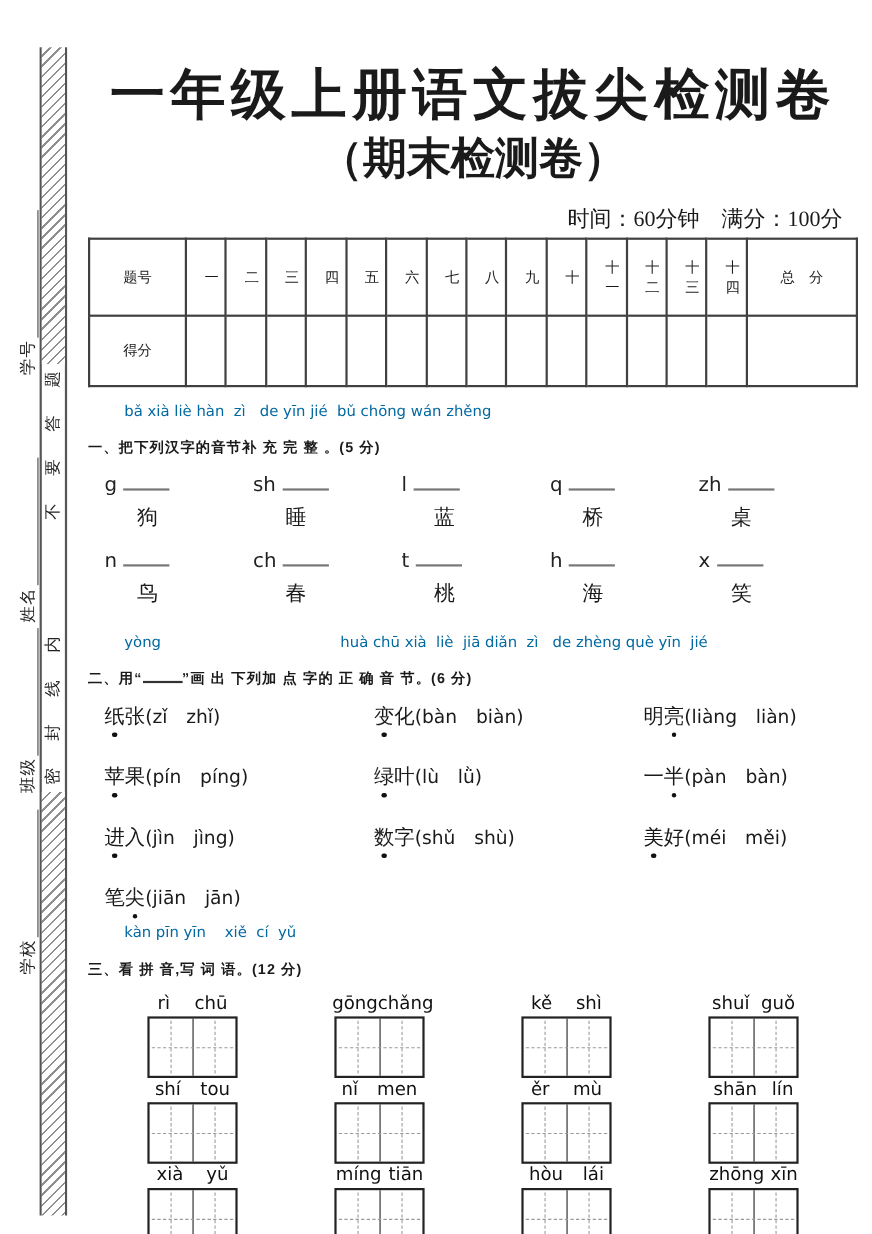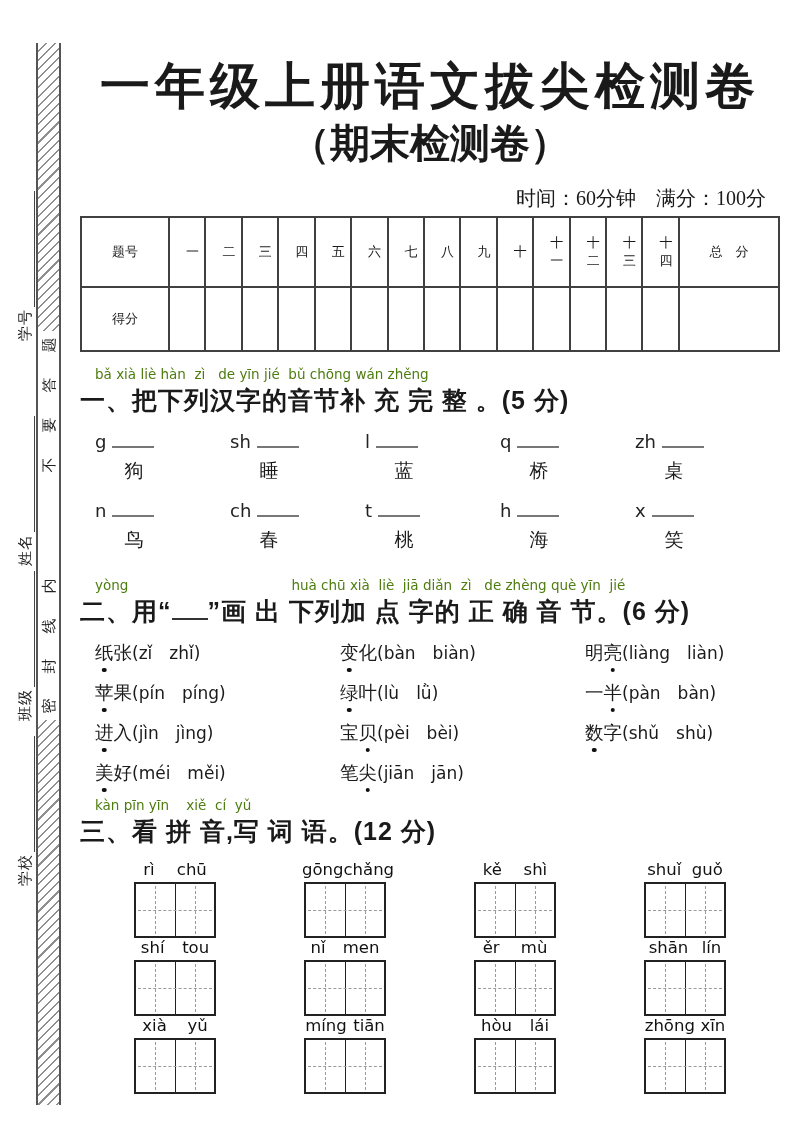--- a/index.html
+++ b/index.html
@@ -30,37 +30,37 @@
   .title{margin:0;text-align:center;font-size:50px;line-height:58px;font-weight:bold;letter-spacing:5px;}
   .subtitle{margin:4px 0 0;text-align:center;font-size:40px;line-height:50px;font-weight:bold;}
   .meta{margin:16px 14px 4px 0;text-align:right;font-size:20px;}
 
   table.score{width:100%;border-collapse:collapse;table-layout:fixed;margin-top:4px;}
   table.score td{border:2px solid #404040;height:30px;text-align:center;font-size:13px;padding:16px;}
   table.score td.first{width:54px;}
   table.score td.last{width:66px;}
 
   .pinyin-line{font-family:"DejaVu Sans","Liberation Sans",sans-serif;font-size:13.5px;
-               color:#4d7c0f;white-space:pre;margin:0 0 0 15px;}
-  .sec-title{font-size:25px;font-weight:bold;margin:2px 0 0;
+               color:#0369a1;white-space:pre;margin:0 0 0 33px;}
+  .sec-title{font-size:13px;font-weight:bold;margin:16px 0 0;
              font-family:"Liberation Sans","DejaVu Sans",sans-serif;letter-spacing:1px;}
   .sp1{margin-top:14px;}
   .sp2{margin-top:24px;}
   .sp3{margin-top:12px;}
   .inline-blank{display:inline-block;width:36px;border-bottom:2px solid #333;height:4px;}
 
   
   .s1-grid{display:grid;grid-template-columns:repeat(5,1fr);row-gap:16px;
            padding:0 10px 0 15px;margin-top:14px;}
   .s1-top{font-family:"DejaVu Sans","Liberation Sans",sans-serif;font-size:18px;color:#222;}
   .s1-blank{display:inline-block;width:42px;border-bottom:2px solid #777;height:4px;margin-left:6px;}
   .s1-char{width:78px;text-align:center;font-size:19px;margin-top:6px;}
 
   
-  .s2-grid{display:grid;grid-template-columns:245px 245px 1fr;row-gap:15px;
+  .s2-grid{display:grid;grid-template-columns:245px 245px 1fr;row-gap:30px;
            padding-left:15px;margin-top:12px;font-size:18.5px;}
   .s2-item{white-space:nowrap;}
   .dot-char{position:relative;display:inline-block;}
   .dot-char::after{content:"";position:absolute;left:50%;bottom:-7px;width:4.5px;height:4.5px;
                    border-radius:50%;background:#111;transform:translateX(-50%);}
   .py{font-family:"DejaVu Sans","Liberation Sans",sans-serif;font-size:17px;white-space:pre;}
 
   
   .s3-grid{display:grid;grid-template-columns:repeat(4,1fr);
            padding:0 10px;margin-top:12px;}
@@ -206,21 +206,20 @@
     <div class="pinyin-line sp2"><span>yòng</span><span style="display:inline-block;width:163px;"></span><span>huà chū xià  liè  jiā diǎn  zì   de zhèng què yīn  jié</span></div>
     <div class="sec-title"><span>二、用“</span><span class="inline-blank"></span><span>”画 出 下列加 点 字的 正  确 音 节。(6 分)</span></div>
     <div class="s2-grid">
       <div class="s2-item"><span></span><span class="dot-char">纸</span><span>张</span><span class="py">(zǐ　zhǐ)</span></div>
       <div class="s2-item"><span></span><span class="dot-char">变</span><span>化</span><span class="py">(bàn　biàn)</span></div>
       <div class="s2-item"><span>明</span><span class="dot-char">亮</span><span></span><span class="py">(liàng　liàn)</span></div>
       <div class="s2-item"><span></span><span class="dot-char">苹</span><span>果</span><span class="py">(pín　píng)</span></div>
       <div class="s2-item"><span></span><span class="dot-char">绿</span><span>叶</span><span class="py">(lù　lǜ)</span></div>
       <div class="s2-item"><span>一</span><span class="dot-char">半</span><span></span><span class="py">(pàn　bàn)</span></div>
       <div class="s2-item"><span></span><span class="dot-char">进</span><span>入</span><span class="py">(jìn　jìng)</span></div>
-      <div class="s2-item"><span>宝</span><span class="dot-char">贝</span><span></span><span class="py">(pèi　bèi)</span></div>
       <div class="s2-item"><span></span><span class="dot-char">数</span><span>字</span><span class="py">(shǔ　shù)</span></div>
       <div class="s2-item"><span></span><span class="dot-char">美</span><span>好</span><span class="py">(méi　měi)</span></div>
       <div class="s2-item"><span>笔</span><span class="dot-char">尖</span><span></span><span class="py">(jiān　jān)</span></div>
     </div>
 
     <div class="pinyin-line sp3">kàn pīn yīn    xiě  cí  yǔ</div>
     <div class="sec-title">三、看 拼 音,写 词 语。(12 分)</div>
     <div class="s3-grid">
       <div class="s3-item">
         <div class="s3-label">

